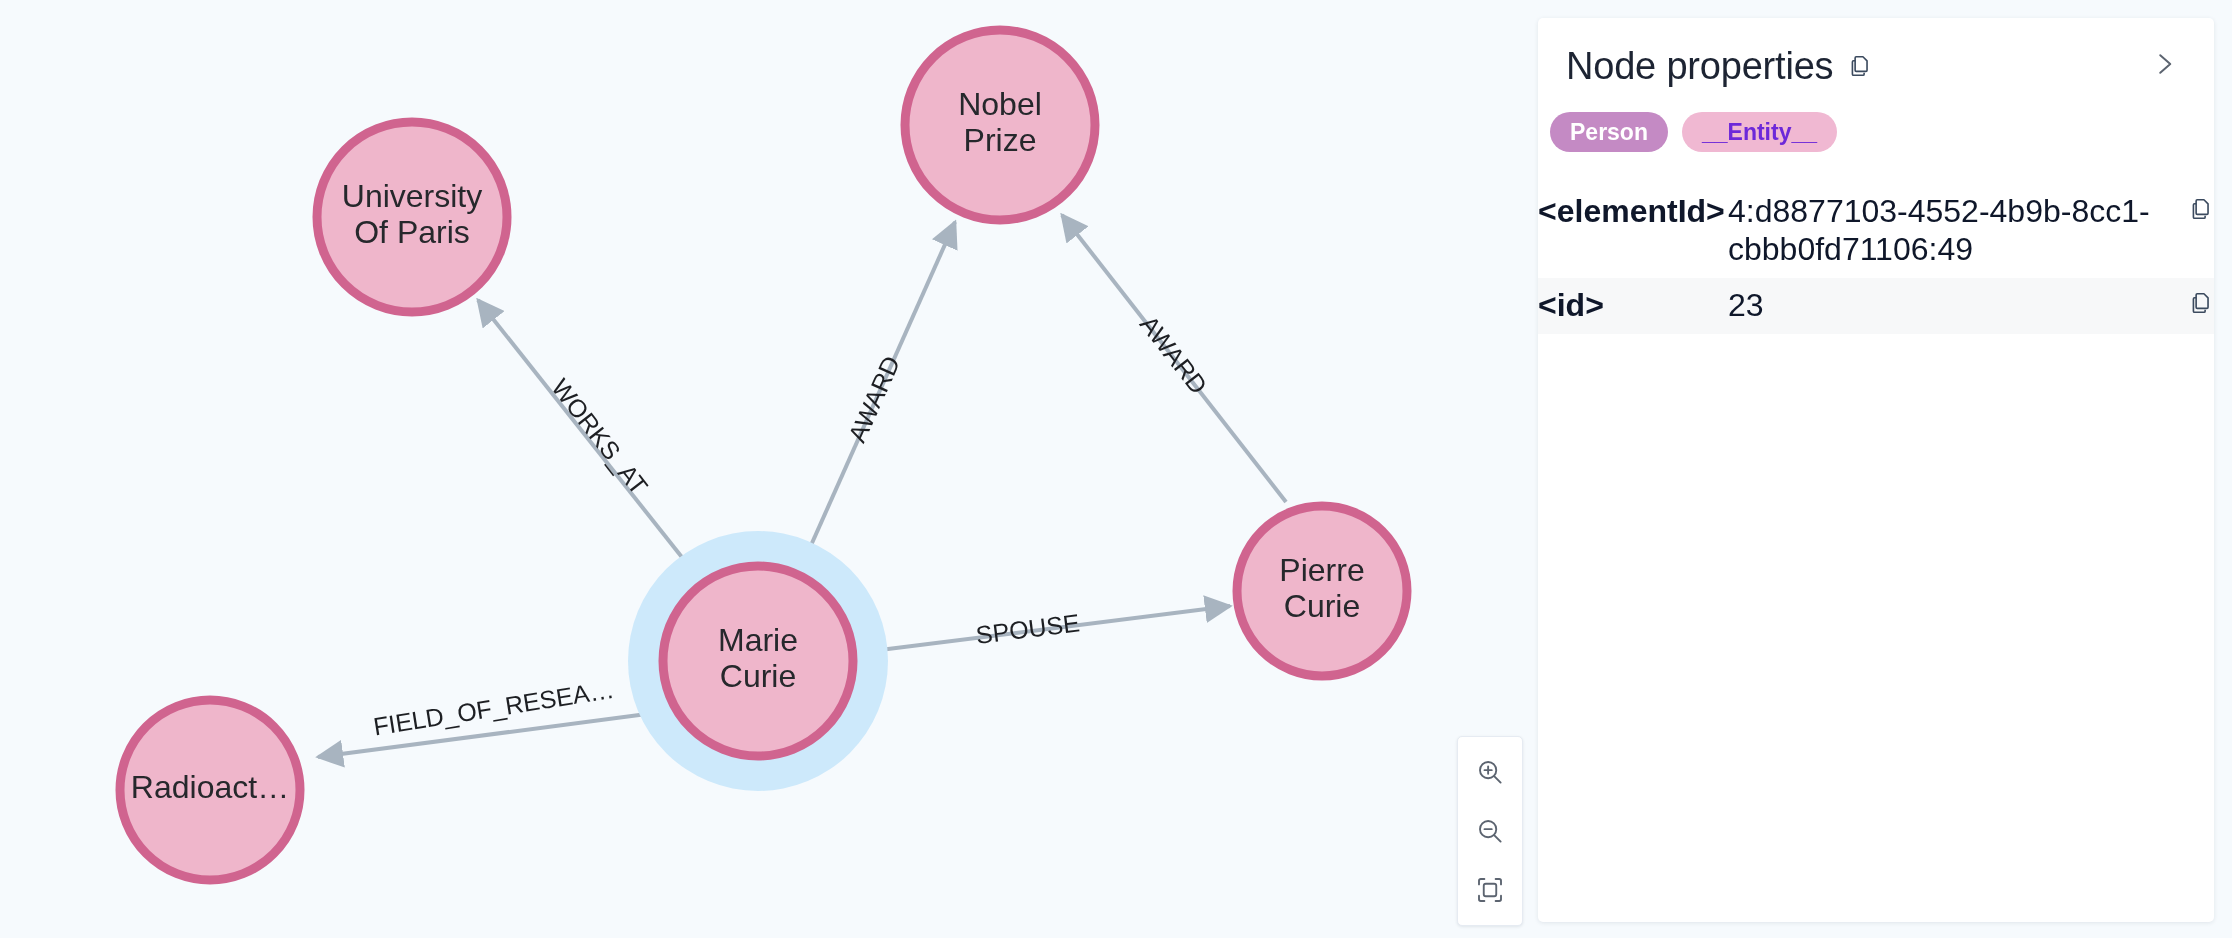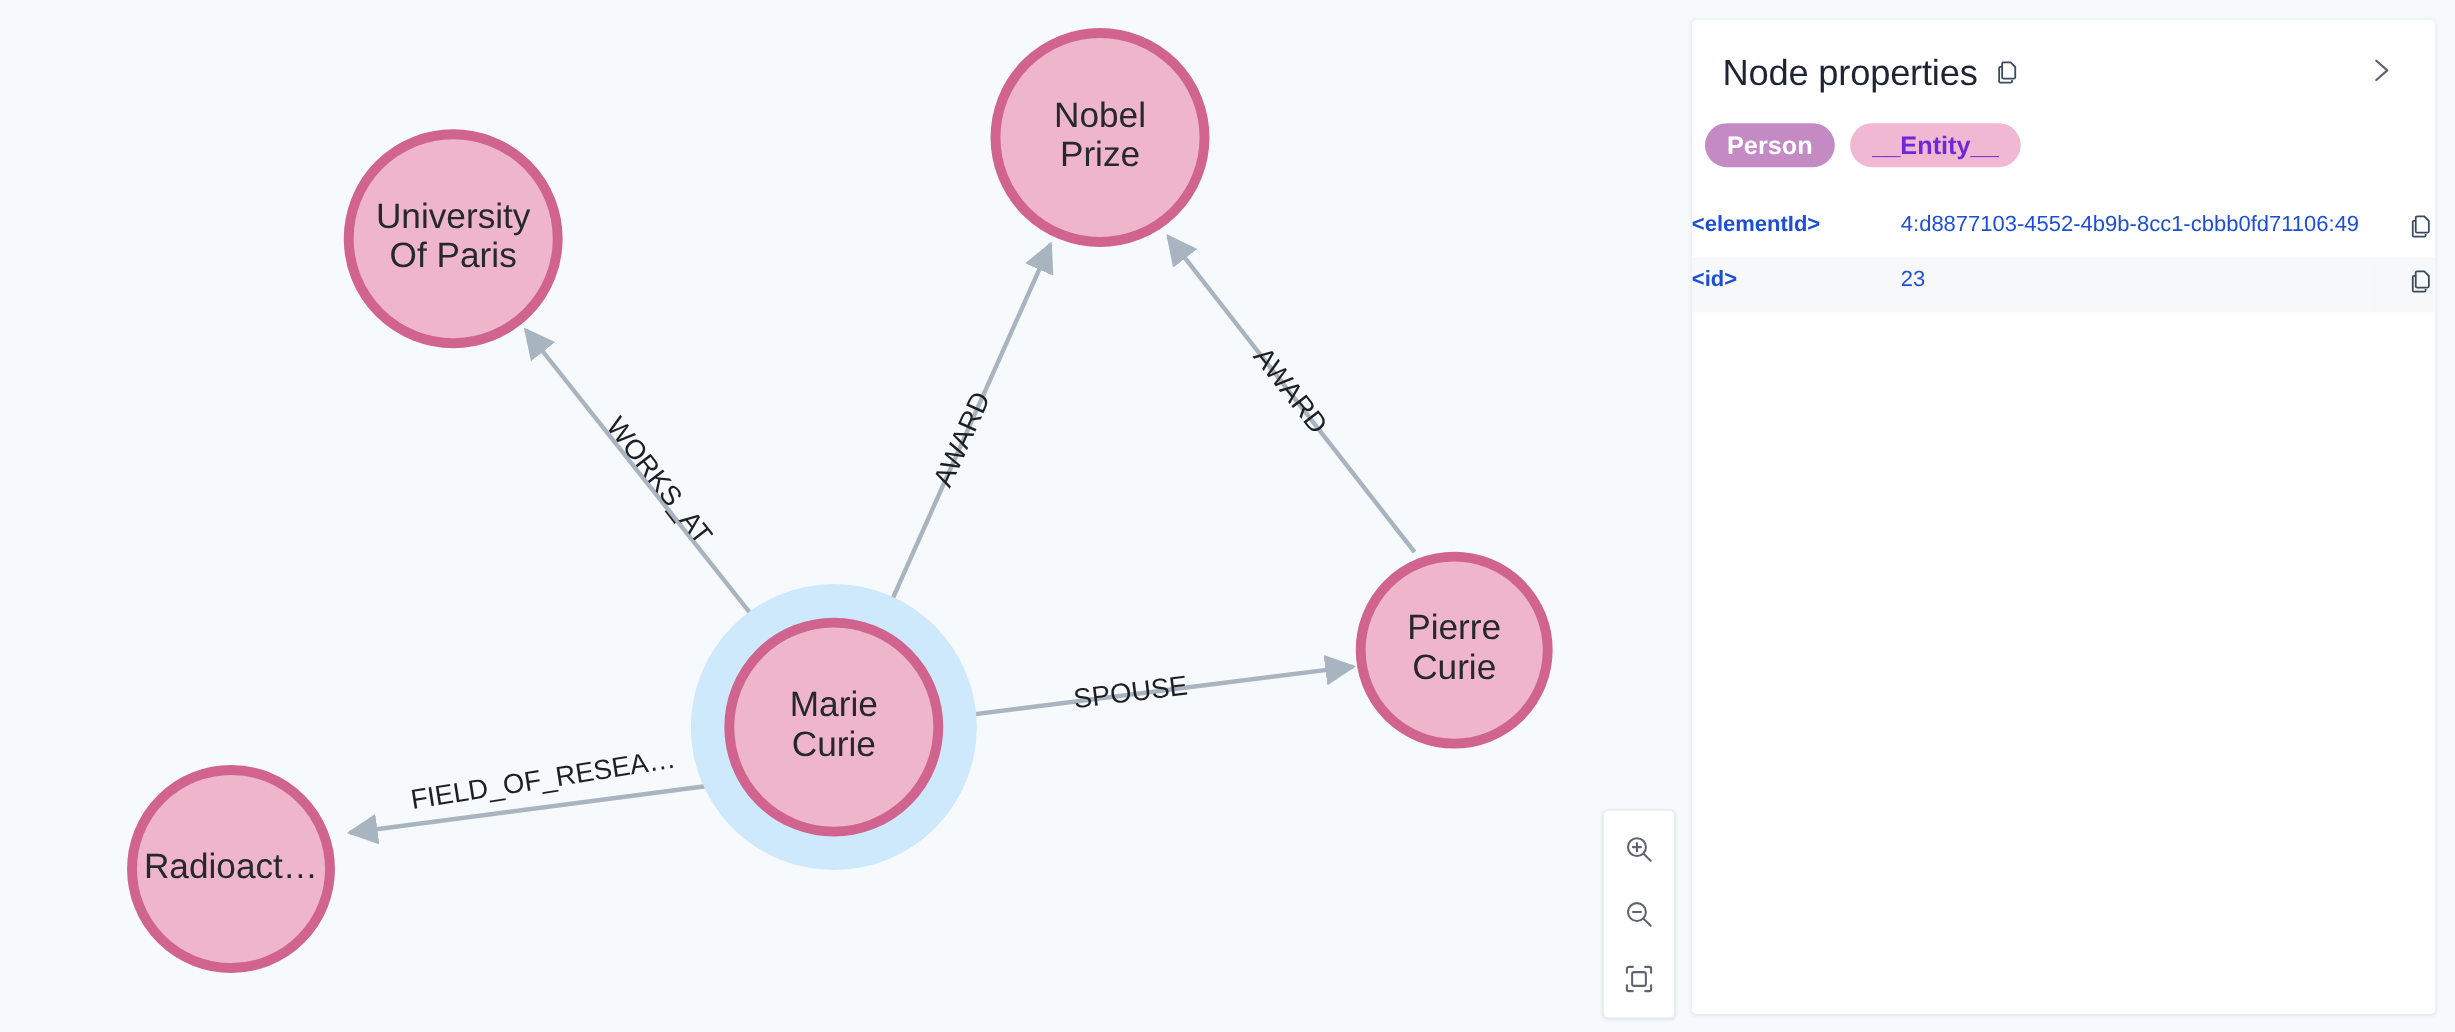--- a/index.html
+++ b/index.html
@@ -93,21 +93,21 @@
     box-shadow: 0 1px 4px rgba(30, 45, 70, 0.10);
     box-sizing: border-box;
     overflow: hidden;
   }
   #panel-header {
     display: flex;
     align-items: center;
     padding: 26px 28px 0 28px;
   }
   #panel-title {
-    font-size: 33px;
+    font-size: 38px;
     color: #1d2433;
     font-weight: 400;
     letter-spacing: -0.2px;
   }
   #panel-title-copy {
     margin-left: 14px;
     display: flex;
     align-items: center;
     cursor: pointer;
   }
@@ -139,22 +139,22 @@
 
   #panel-table {
     margin-top: 32px;
     width: 100%;
     border-collapse: collapse;
   }
   #panel-table tr.prop-row.zebra { background: #f7f8f9; }
   #panel-table td {
     vertical-align: top;
     padding: 9px 0;
-    font-size: 20px;
-    color: #1d4ed8;
+    font-size: 32px;
+    color: #0f172a;
   }
   td.prop-key {
     width: 190px;
     padding-left: 28px;
     font-weight: bold;
     white-space: nowrap;
   }
   td.prop-value {
     padding-left: 6px;
     padding-right: 10px;

